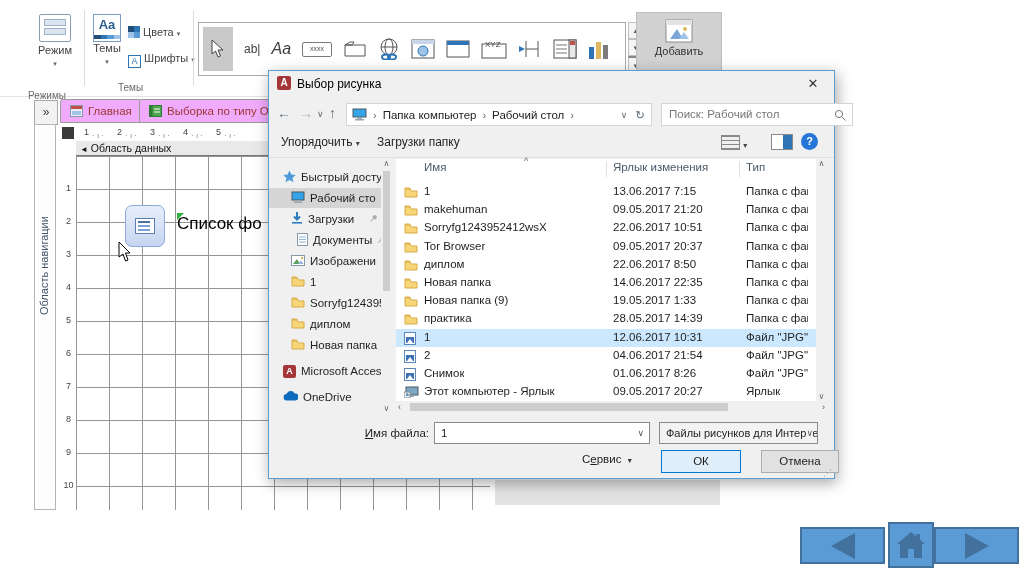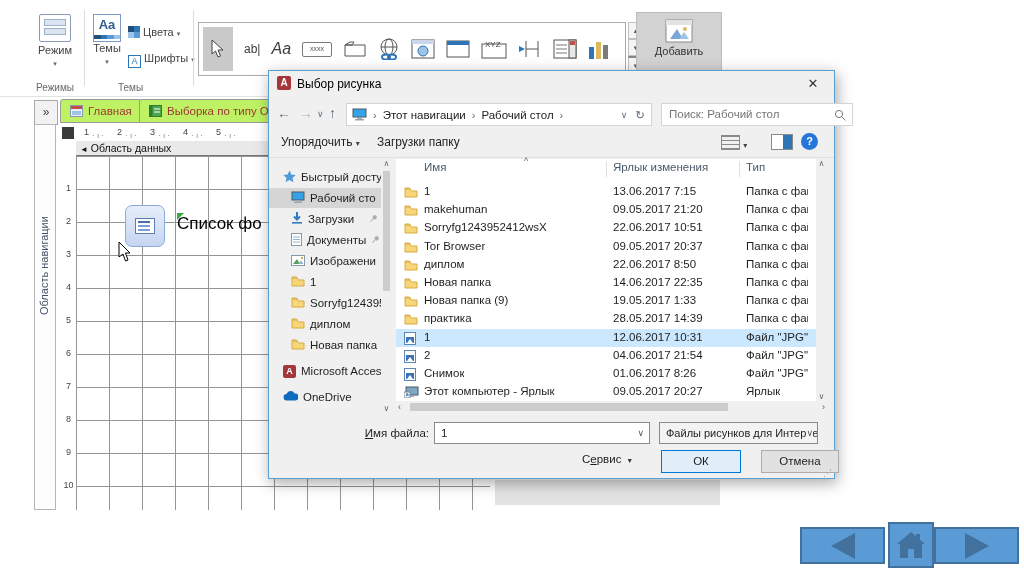--- a/index.html
+++ b/index.html
@@ -24,21 +24,21 @@
   .g-sel{width:30px;height:44px;background:#c9c9c9;display:flex;align-items:center;justify-content:center;}
   .g-txt{font-size:12px;color:#3c3c3c;}
   .g-Aa{font-size:16px;font-style:italic;color:#3c3c3c;}
   .g-btn{width:28px;height:13px;border:1px solid #7a7a7a;border-radius:2px;font-size:7px;color:#555;text-align:center;line-height:12px;}
   .gal-scroll{left:628px;top:22px;width:15px;height:54px;}
   .gal-scroll div{height:17px;border:1px solid #c0c0c0;background:#f5f5f5;text-align:center;font-size:7px;line-height:16px;color:#555;box-sizing:border-box;}
   .add-btn{left:636px;top:12px;width:86px;height:68px;background:#d2d2d2;border:1px solid #bdbdbd;text-align:center;color:#333;font-size:11px;box-sizing:border-box;}
 
   
   .expand-btn{left:34px;top:100px;width:22px;height:23px;border:1px solid #a8a8a8;background:#f2f2f2;text-align:center;line-height:22px;color:#444;font-size:12px;}
-  .doc-tab{position:absolute;top:99px;height:24px;background:#bef264;border:1px solid #9a9a9a;border-radius:3px 3px 0 0;display:flex;align-items:center;gap:5px;padding:0 9px;color:#9c3632;font-size:11.5px;box-sizing:border-box;}
+  .doc-tab{position:absolute;top:99px;height:24px;background:#f0abfc;border:1px solid #9a9a9a;border-radius:3px 3px 0 0;display:flex;align-items:center;gap:5px;padding:0 9px;color:#9c3632;font-size:11.5px;box-sizing:border-box;}
   .nav-strip{left:34px;top:124px;width:22px;height:386px;background:#fdfdfd;border:1px solid #b5b5b5;box-sizing:border-box;}
   .nav-strip span{position:absolute;left:3px;top:190px;transform:rotate(-90deg);transform-origin:0 0;white-space:nowrap;font-size:11px;color:#44546a;}
   .ruler-corner{left:62px;top:127px;width:12px;height:12px;background:#3a3a3a;}
   .h-ruler{left:76px;top:126px;width:192px;height:14px;background:#fff;overflow:hidden;}
   .h-ruler span{position:absolute;top:1px;font-size:9px;color:#444;}
   .h-ruler i{position:absolute;top:5px;font-size:8px;color:#888;font-style:normal;}
   .v-ruler{left:62px;top:141px;width:14px;height:369px;background:#fff;border-right:1px solid #cfcfcf;}
   .v-ruler span{position:absolute;left:0;width:13px;text-align:center;font-size:9px;color:#444;}
   .section-bar{left:76px;top:141px;width:414px;height:15px;background:#e9e9e9;border-bottom:1px solid #777;font-size:10.5px;color:#111;line-height:15px;padding-left:4px;box-sizing:border-box;}
   .canvas{left:76px;top:156px;width:414px;height:354px;background:
@@ -129,21 +129,21 @@
     <div class="rib-btn" style="left:128px;top:26px;width:66px;text-align:left;">
       <span class="pal"><i></i><i></i><i></i><i></i></span>
       <span>Цвета</span>
       <span style="font-size:7px;color:#666;">▾</span>
     </div>
     <div class="rib-btn" style="left:128px;top:52px;width:70px;text-align:left;">
       <span class="fontA">A</span>
       <span>Шрифты</span>
       <span style="font-size:7px;color:#666;">▾</span>
     </div>
-    <div class="grp-label" style="left:36px;">Режимы</div>
+    <div class="grp-label" style="left:28px;margin-top:8px;">Режимы</div>
     <div class="grp-label" style="left:118px;">Темы</div>
     <div class="grp-sep" style="left:193px;"></div>
 
     <div class="abs gallery">
       <span class="g-sel">
         <svg width="14" height="18" viewBox="0 0 14 18">
             <polygon points="1,0 1,14 4.5,11 7,17 9.5,16 7,10 12,10" fill="#fff" stroke="#444" stroke-width="1"></polygon>
           </svg>
       </span>
       <span class="g-txt">ab|</span>
@@ -287,21 +287,21 @@
     <span class="nav-ico" style="left:30px;color:#b0b0b0;">→</span>
     <span class="nav-ico" style="left:48px;font-size:9px;top:38px;">∨</span>
     <span class="nav-ico" style="left:60px;">↑</span>
     <div class="crumb-box">
       <svg width="15" height="13" style="margin-left:5px;">
           <rect x="1" y="1" width="13" height="8" fill="#35a3e8" stroke="#4a5a66"></rect>
           <rect x="5" y="9" width="5" height="2" fill="#9aa7b2"></rect>
           <rect x="3" y="11" width="9" height="1.5" fill="#9aa7b2"></rect>
         </svg>
       <span class="chev">›</span>
-      <span>Этот навигации</span>
+      <span>Папка компьютер</span>
       <span class="chev">›</span>
       <span>Рабочий стол</span>
       <span class="chev">›</span>
       <span class="crumb-right">
         <span style="font-size:9px;">∨</span>
         <span>↻</span>
       </span>
     </div>
     <div class="search-box">
       <span>Поиск: Рабочий стол</span>
@@ -348,21 +348,21 @@
               <rect x="1" y="10" width="10" height="1.6" fill="#2f7cc3"></rect>
             </svg></span>
           <span>Загрузки</span>
           <span class="pin"><svg width="9" height="9" style="opacity:.65">
               <g transform="rotate(45 4.5 4.5)">
                 <circle cx="4.5" cy="2.8" r="2.2" fill="#8c8c8c"></circle>
                 <rect x="4" y="4.5" width="1" height="4.5" fill="#8c8c8c"></rect>
               </g>
             </svg></span>
         </div>
-        <div class="sb-item" style="top: 71px; padding-left: 22px;">
+        <div class="sb-item" style="top: 71px; padding-left: 28px;">
           <span><svg width="11" height="13">
               <rect x="0.5" y="0.5" width="10" height="12" fill="#fff" stroke="#8899aa"></rect>
               <line x1="2" y1="4" x2="9" y2="4" stroke="#8fb5d8"></line>
               <line x1="2" y1="6.5" x2="9" y2="6.5" stroke="#8fb5d8"></line>
               <line x1="2" y1="9" x2="9" y2="9" stroke="#8fb5d8"></line>
             </svg></span>
           <span>Документы</span>
           <span class="pin"><svg width="9" height="9" style="opacity:.65">
               <g transform="rotate(45 4.5 4.5)">
                 <circle cx="4.5" cy="2.8" r="2.2" fill="#8c8c8c"></circle>

